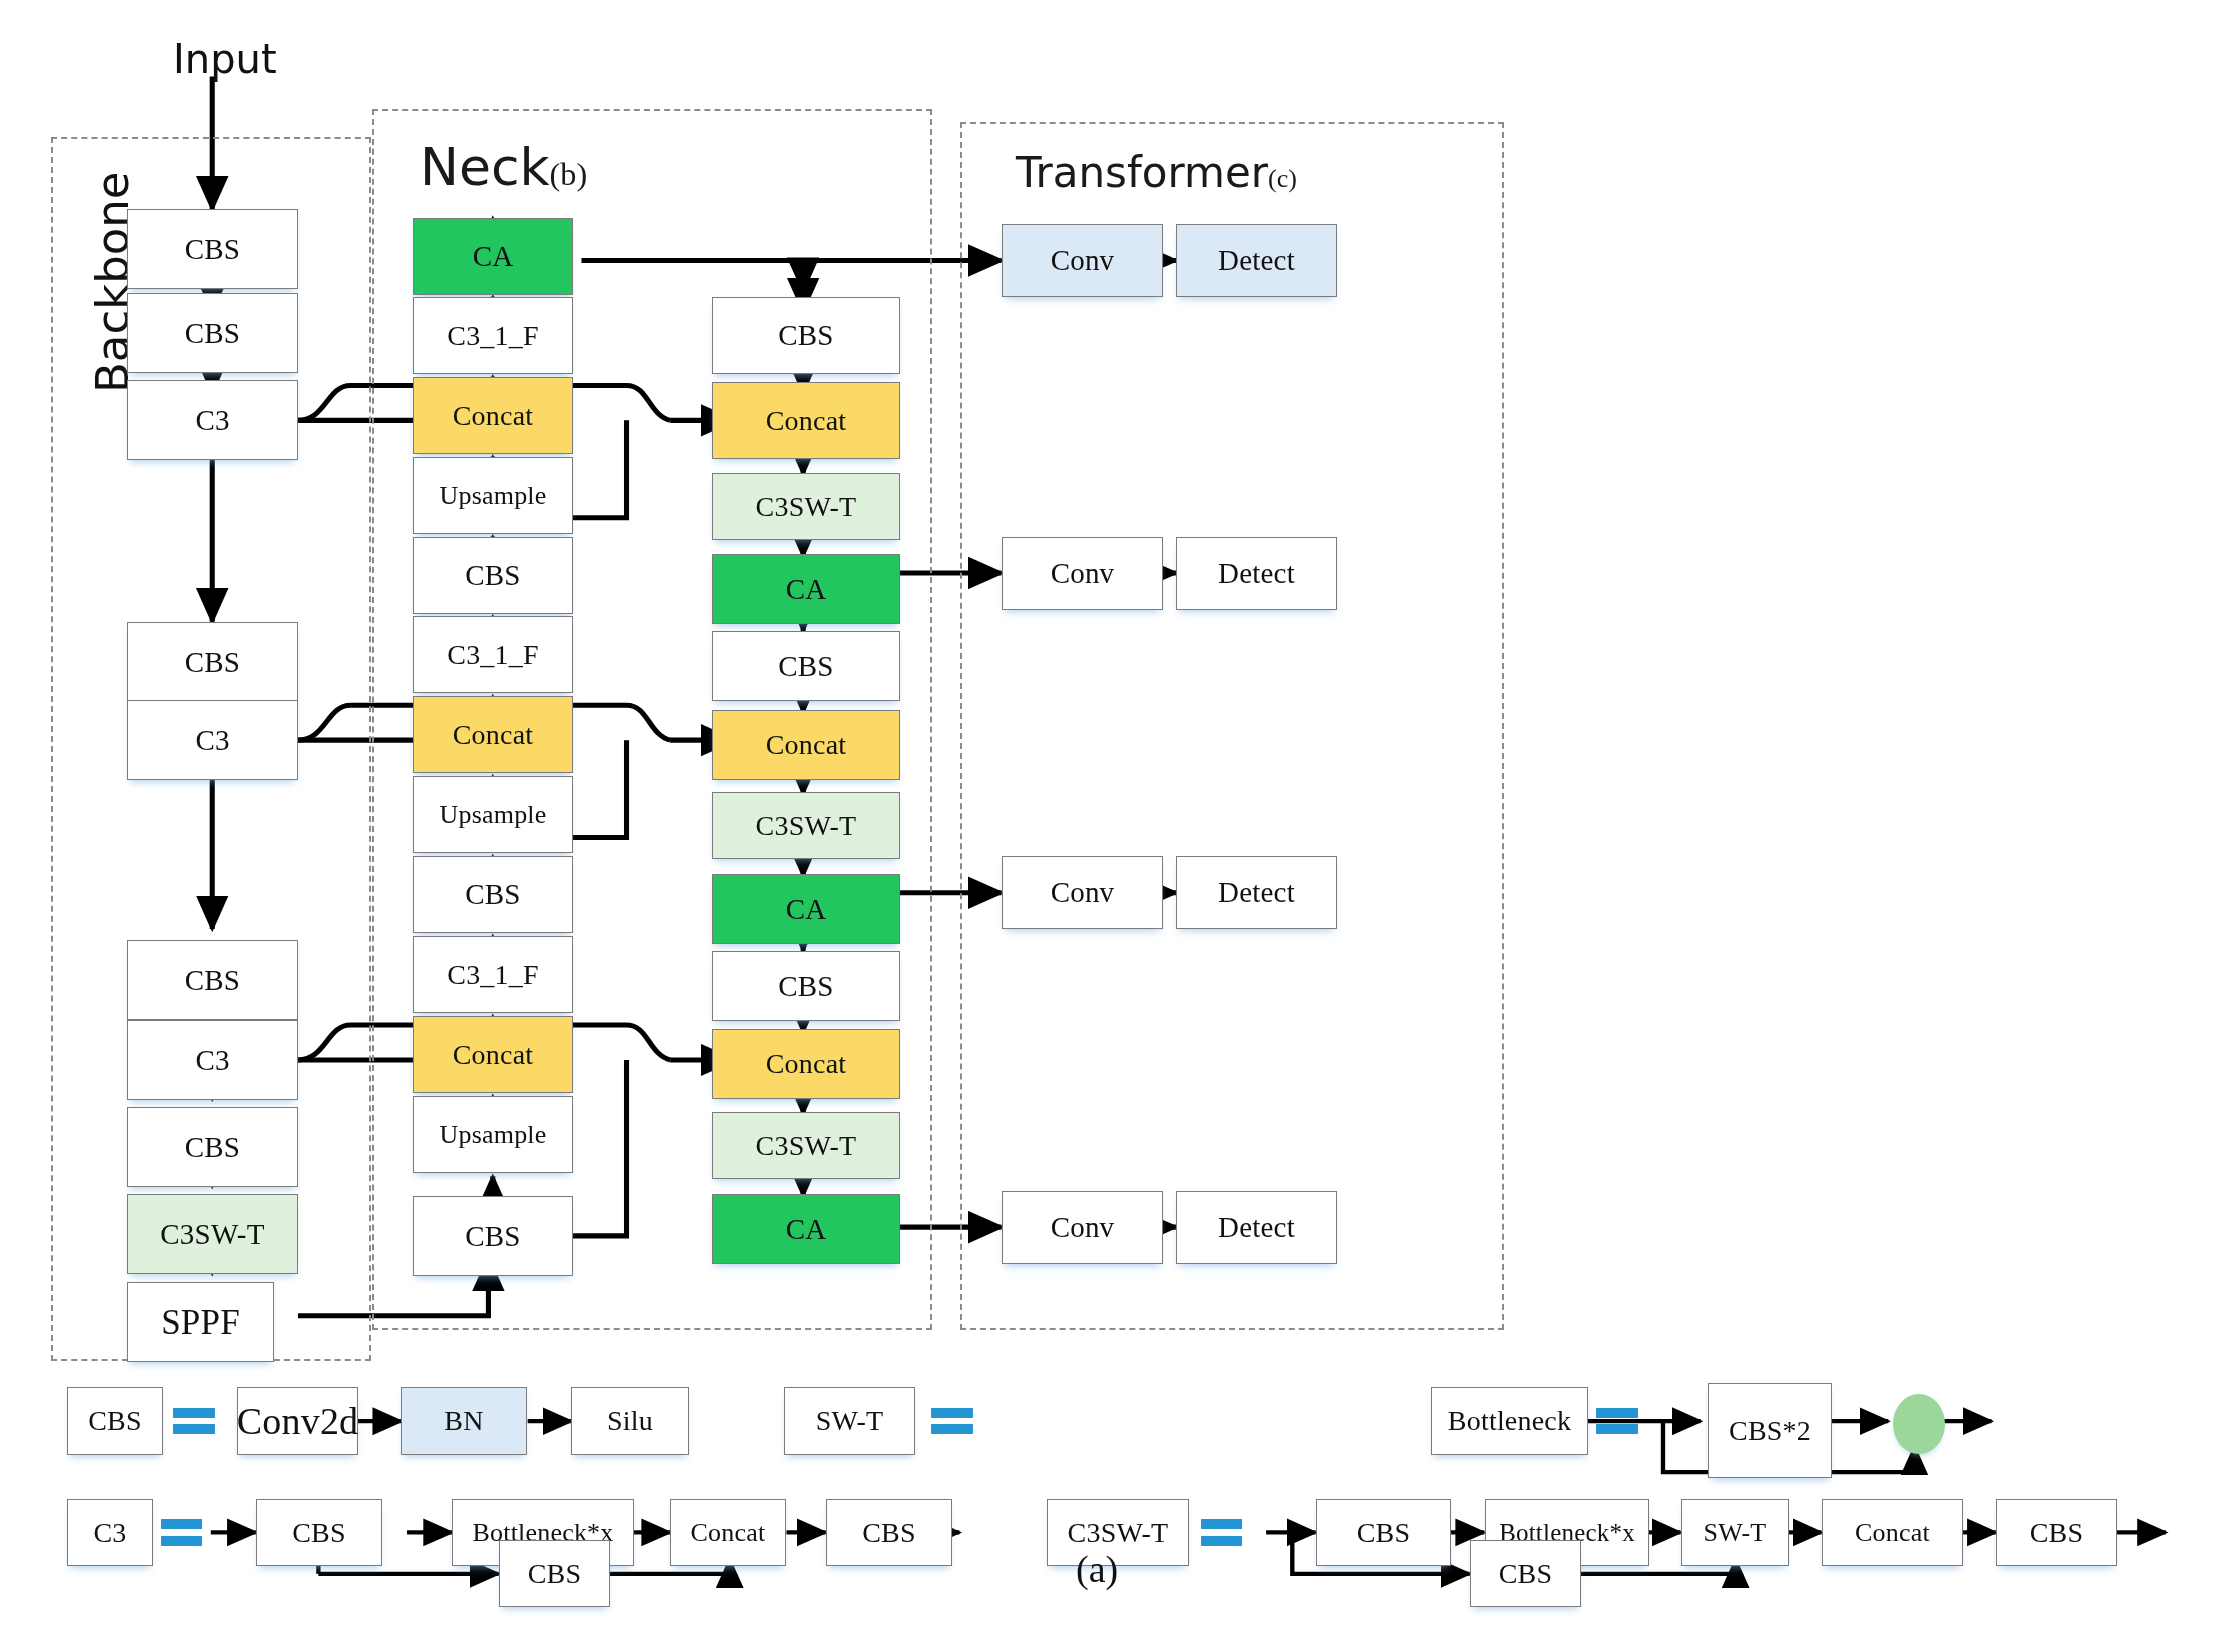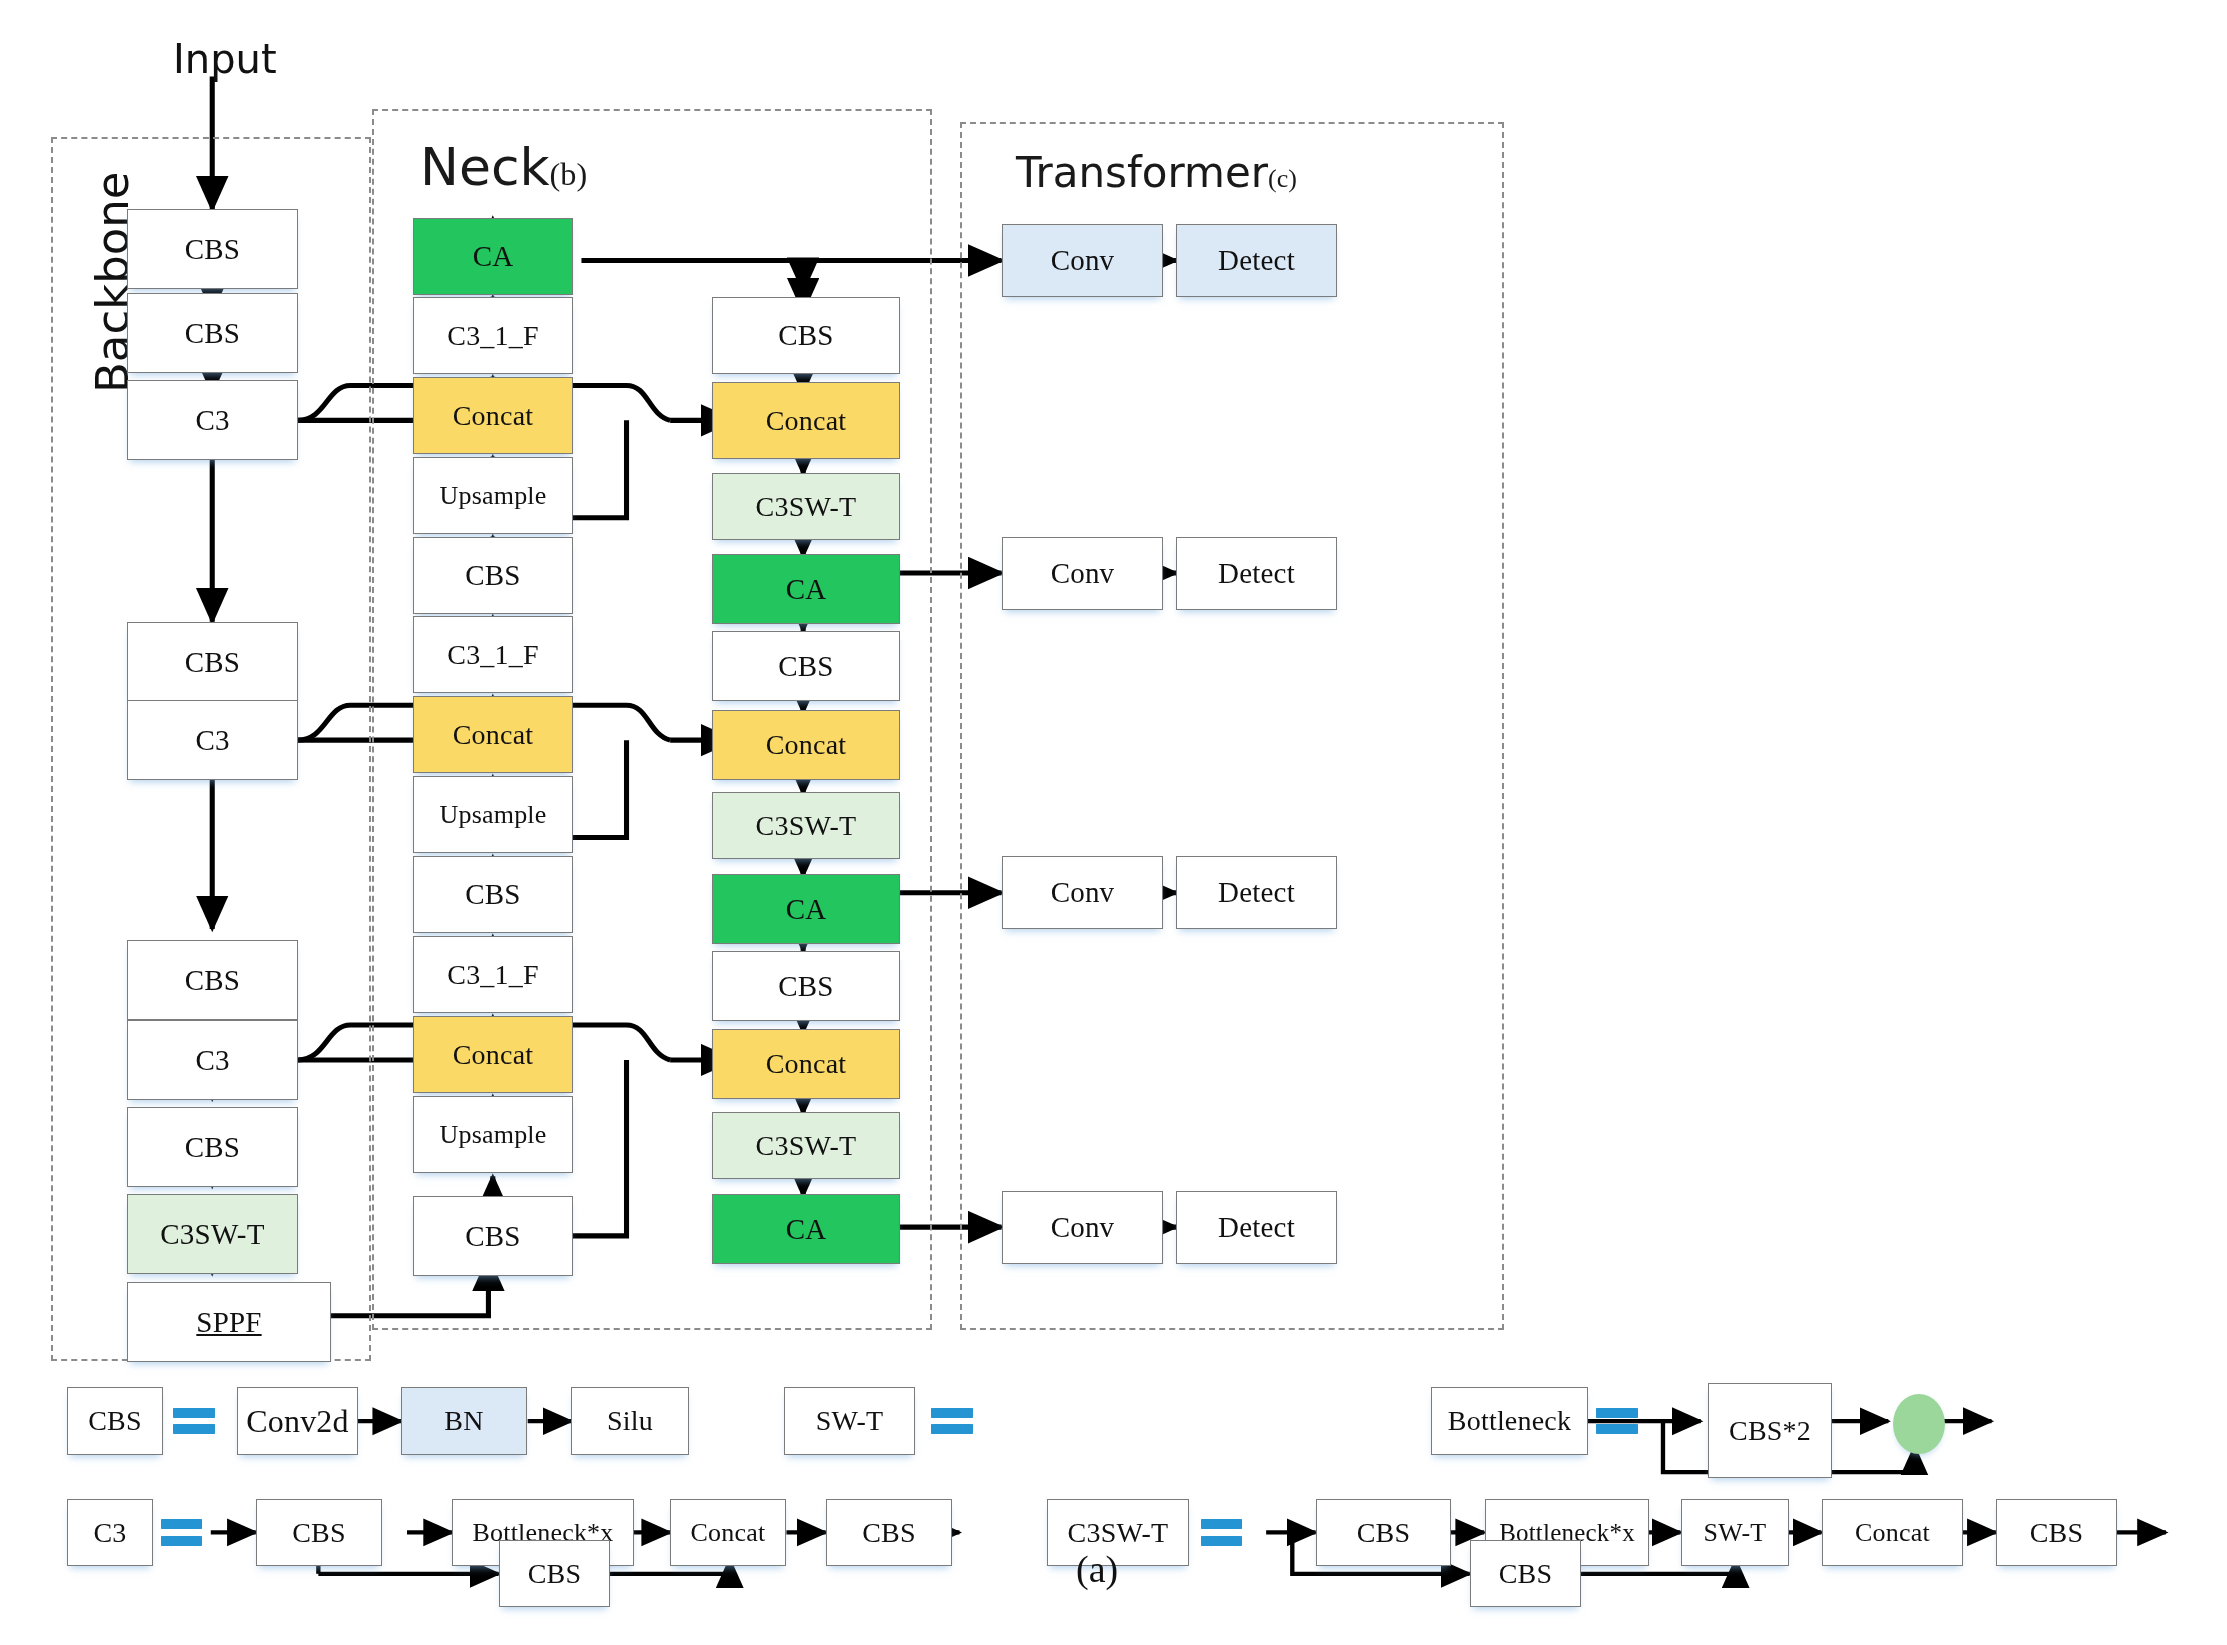--- a/index.html
+++ b/index.html
@@ -176,21 +176,21 @@
 
   <div class="nd" style="left:127px;top:209px;width:171px;height:80px;font-size:29px;">CBS</div>
   <div class="nd" style="left:127px;top:293px;width:171px;height:80px;font-size:29px;">CBS</div>
   <div class="nd" style="left:127px;top:380px;width:171px;height:80px;font-size:29px;">C3</div>
   <div class="nd" style="left:127px;top:622px;width:171px;height:80px;font-size:29px;">CBS</div>
   <div class="nd" style="left:127px;top:700px;width:171px;height:80px;font-size:29px;">C3</div>
   <div class="nd" style="left:127px;top:940px;width:171px;height:80px;font-size:29px;">CBS</div>
   <div class="nd" style="left:127px;top:1020px;width:171px;height:80px;font-size:29px;">C3</div>
   <div class="nd" style="left:127px;top:1107px;width:171px;height:80px;font-size:29px;">CBS</div>
   <div class="nd green" style="left:127px;top:1194px;width:171px;height:80px;font-size:29px;">C3SW-T</div>
-  <div class="nd" style="left:127px;top:1282px;width:204px;height:80px;font-size:29px;text-decoration:underline;">SPPF</div>
+  <div class="nd" style="left:127px;top:1282px;width:147px;height:80px;font-size:35px;">SPPF</div>
 
   <div class="nd orange" style="left:413px;top:218px;width:160px;height:77px;font-size:29px;">CA</div>
   <div class="nd" style="left:413px;top:297px;width:160px;height:77px;font-size:28px;">C3_1_F</div>
   <div class="nd yellow" style="left:413px;top:377px;width:160px;height:77px;font-size:28px;">Concat</div>
   <div class="nd" style="left:413px;top:457px;width:160px;height:77px;font-size:26px;">Upsample</div>
   <div class="nd" style="left:413px;top:537px;width:160px;height:77px;font-size:29px;">CBS</div>
 
   <div class="nd" style="left:413px;top:616px;width:160px;height:77px;font-size:28px;">C3_1_F</div>
   <div class="nd yellow" style="left:413px;top:696px;width:160px;height:77px;font-size:28px;">Concat</div>
   <div class="nd" style="left:413px;top:776px;width:160px;height:77px;font-size:26px;">Upsample</div>
@@ -226,21 +226,21 @@
   <div class="nd" style="left:1176px;top:856px;width:161px;height:73px;font-size:29px;">Detect</div>
 
   <div class="nd" style="left:1002px;top:1191px;width:161px;height:73px;font-size:29px;">Conv</div>
   <div class="nd" style="left:1176px;top:1191px;width:161px;height:73px;font-size:29px;">Detect</div>
 
   <div class="nd" style="left:67px;top:1387px;width:96px;height:68px;font-size:28px;">CBS</div>
   <div class="eqs" style="left:173px;top:1397px;width:42px;height:48px;">
       <i></i>
       <i></i>
     </div>
-  <div class="nd" style="left:237px;top:1387px;width:121px;height:68px;font-size:32px;">Conv2d</div>
+  <div class="nd" style="left:237px;top:1387px;width:121px;height:68px;font-size:38px;">Conv2d</div>
   <div class="nd blue" style="left:401px;top:1387px;width:126px;height:68px;font-size:28px;">BN</div>
   <div class="nd" style="left:571px;top:1387px;width:118px;height:68px;font-size:28px;">Silu</div>
 
   <div class="nd" style="left:784px;top:1387px;width:131px;height:68px;font-size:28px;">SW-T</div>
   <div class="eqs" style="left:931px;top:1397px;width:42px;height:48px;">
       <i></i>
       <i></i>
     </div>
 
   <div class="nd" style="left:1431px;top:1387px;width:157px;height:68px;font-size:28px;">Bottleneck</div>

